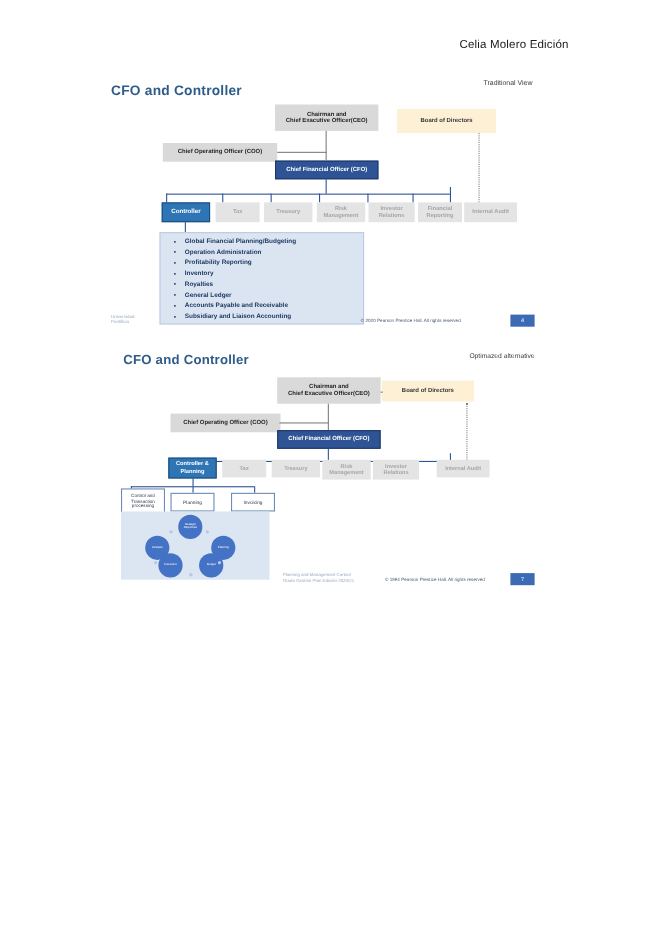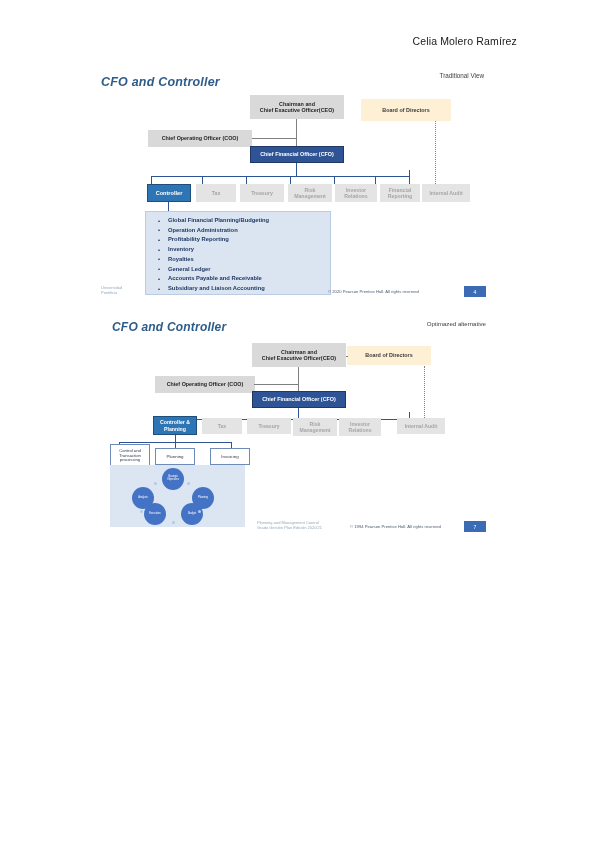--- a/index.html
+++ b/index.html
@@ -18,21 +18,21 @@
     font-size: 10.5px; color: #1a1a1a; letter-spacing: .15px;
   }
 
   
   .slide { position: absolute; background: #ffffff; }
   .slide-1 { left: 98px; top: 66px; width: 390px; height: 232px; }
   .slide-2 { left: 107px; top: 310px; width: 381px; height: 223px; }
 
   .slide-title {
     position: absolute; left: 3px; top: 9px;
-    font-size: 12.5px; font-weight: bold; color: #2e5c8a; letter-spacing: .2px; font-style: italic;
+    font-size: 12.5px; font-weight: bold; color: #2e5c8a; letter-spacing: .2px;
   }
   .slide-2 .slide-title { left: 5px; top: 10px; font-size: 12px; }
 
   .slide-kicker {
     position: absolute; right: 4px; top: 6px;
     font-size: 6.3px; color: #3c3c3c; white-space: nowrap;
   }
   .slide-2 .slide-kicker { right: 2px; top: 10px; font-size: 6.1px; }
 
   
@@ -102,21 +102,21 @@
     position: absolute; right: 2px; bottom: 1px;
     width: 22px; height: 11px; background: #3b6bb5; color: #fff;
     font-size: 5px; display: flex; align-items: center; justify-content: center;
   }
 </style>
 </head>
 <body>
 
 <div class="page">
 
-  <div class="doc-header">Celia Molero Ramírez</div>
+  <div class="doc-header">Celia Molero Edición</div>
 
   <div class="slide slide-1">
 
     <div class="slide-title">CFO and Controller</div>
     <div class="slide-kicker">Traditional View</div>
 
     <div class="obox ob-gray" style="left:152px;top:29px;width:94px;height:24px;font-size:5.4px;">
       <span>
         <span>Chairman and</span>
         <span>Chief Exacutive Officer(CEO)</span>

